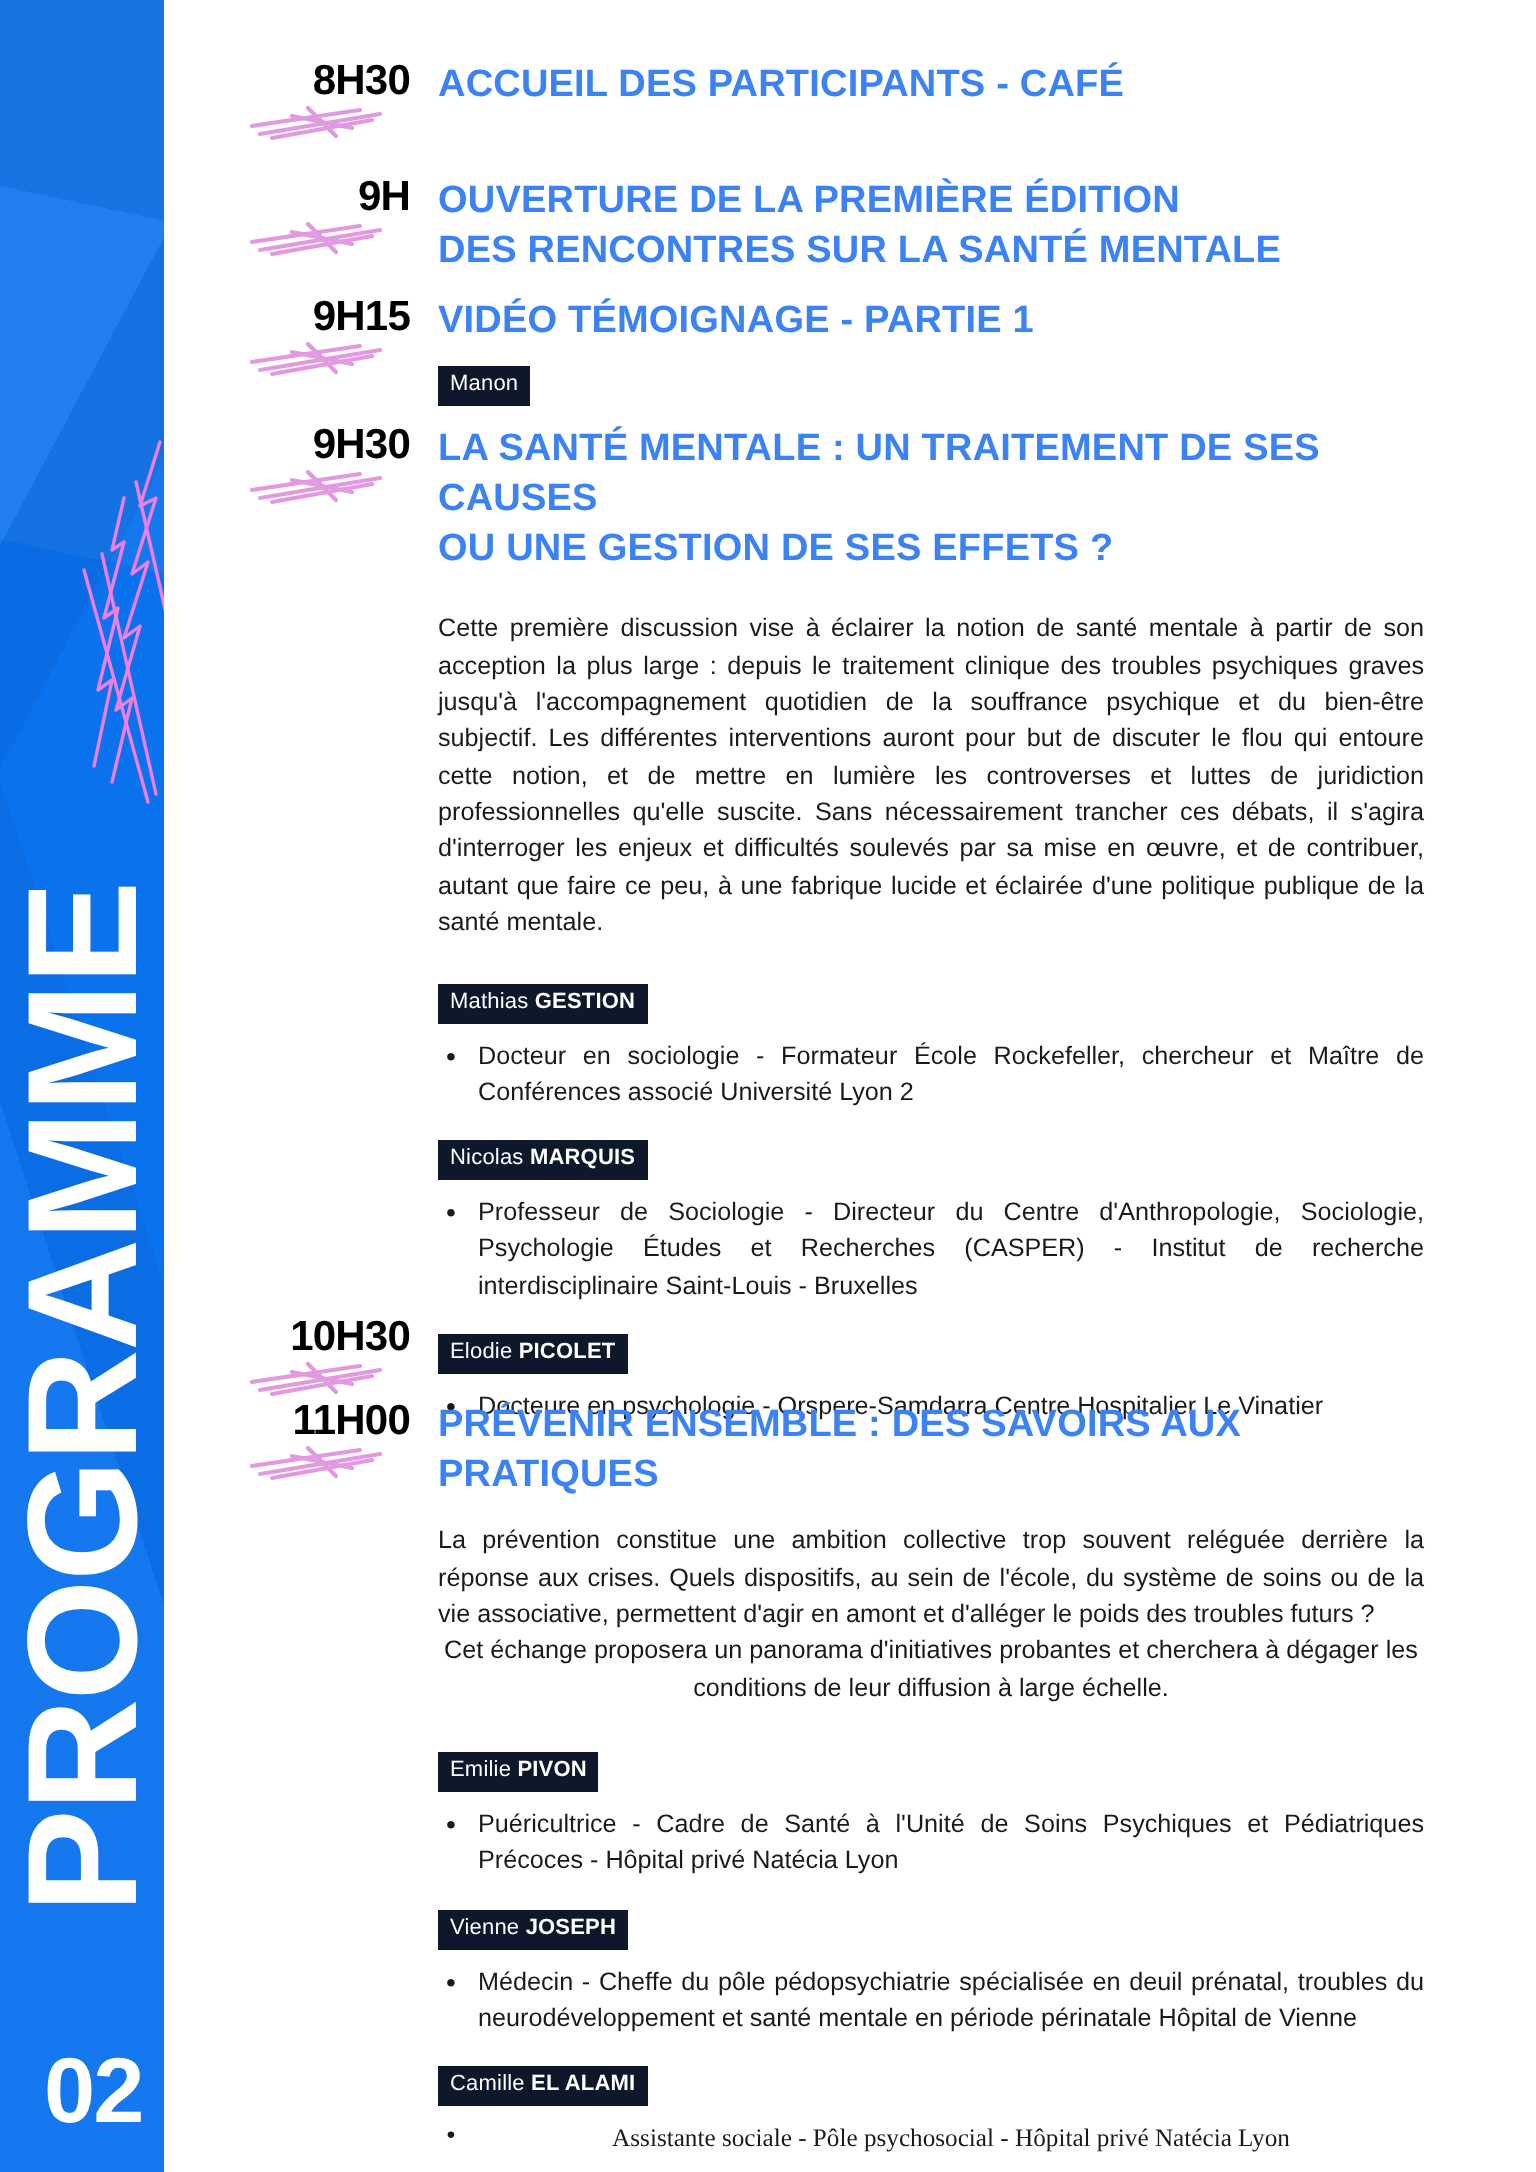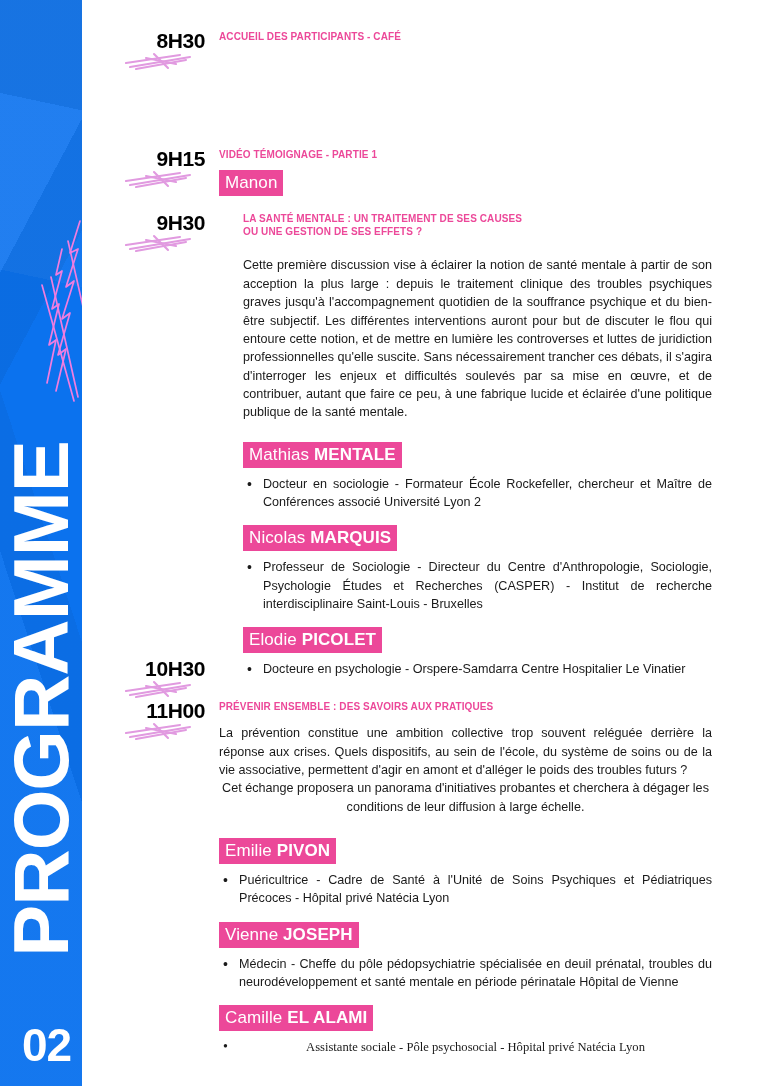--- a/index.html
+++ b/index.html
@@ -106,42 +106,42 @@
     height: 22px;
   }
 
   .body-col {
     flex: 1 1 auto;
     padding-left: 14px;
     padding-right: 56px;
   }
 
   .session-title {
-    color: #ec4899;
-    font-size: 10px;
+    color: #3b82f6;
+    font-size: 19px;
     font-weight: bold;
     letter-spacing: 0.1px;
     line-height: 1.32;
     margin: 0;
     text-transform: uppercase;
   }
 
   .paragraph {
     color: #1a1a1a;
     font-size: 12.6px;
     line-height: 1.46;
     text-align: justify;
     margin: 0;
   }
 
   .badge {
     display: inline-block;
-    background: #ec4899;
+    background: #0f172a;
     color: #ffffff;
-    font-size: 17px;
+    font-size: 11px;
     line-height: 1;
     padding: 4px 6px 5px 6px;
     letter-spacing: 0.1px;
   }
   .badge .bn-first { font-weight: normal; }
   .badge .bn-last  { font-weight: bold; }
 
   .speaker-block { margin-top: 14px; }
   .speaker-lines {
     list-style: none;
@@ -162,21 +162,21 @@
     left: 4px;
     top: -1px;
     font-size: 14px;
     color: #1a1a1a;
   }
 
   
   .r1 { position: absolute; left: 0;  top: 30px;  width: 768px; }
   .r2 { position: absolute; left: 0;  top: 88px;  width: 768px; }
   .r3 { position: absolute; left: 0;  top: 148px; width: 768px; }
-  .r4 { position: absolute; left: 0;  top: 212px; width: 768px; gap: 24px; }
+  .r4 { position: absolute; left: 0;  top: 212px; width: 768px; }
   .r5 { position: absolute; left: 0;  top: 658px; width: 768px; }
   .r6 { position: absolute; left: 0;  top: 700px; width: 768px; }
 
   .sub-badge { margin-top: 9px; }
 </style>
 </head>
 <body>
 
 <div class="sidebar">
   <div class="sidebar-texture"></div>
@@ -208,20 +208,40 @@
           <path d="M26 8 L56 14"></path>
           <path d="M34 4 L48 18"></path>
         </g>
       </svg>
     </div>
     <div class="body-col">
       <h2 class="session-title">ACCUEIL DES PARTICIPANTS - CAFÉ</h2>
     </div>
   </div>
 
+  <div class="row r2">
+    <div class="time-col">
+      <span class="time-label">9H</span>
+      <svg class="scribble" viewBox="0 0 78 22">
+        <g fill="none" stroke="#e19ae0" stroke-width="2.1" stroke-linecap="round">
+          <path d="M6 13 L60 5"></path>
+          <path d="M10 17 L70 7"></path>
+          <path d="M16 19 L66 10"></path>
+          <path d="M26 8 L56 14"></path>
+          <path d="M34 4 L48 18"></path>
+        </g>
+      </svg>
+    </div>
+    <div class="body-col">
+      <h2 class="session-title">
+        <span>OUVERTURE DE LA PREMIÈRE ÉDITION</span><br>
+        <span>DES RENCONTRES SUR LA SANTÉ MENTALE</span>
+      </h2>
+    </div>
+  </div>
 
   <div class="row r3">
     <div class="time-col">
       <span class="time-label">9H15</span>
       <svg class="scribble" viewBox="0 0 78 22">
         <g fill="none" stroke="#e19ae0" stroke-width="2.1" stroke-linecap="round">
           <path d="M6 13 L60 5"></path>
           <path d="M10 17 L70 7"></path>
           <path d="M16 19 L66 10"></path>
           <path d="M26 8 L56 14"></path>
@@ -256,21 +276,21 @@
       <h2 class="session-title">
         <span>LA SANTÉ MENTALE : UN TRAITEMENT DE SES CAUSES</span><br>
         <span>OU UNE GESTION DE SES EFFETS ?</span>
       </h2>
 
       <p class="paragraph" style="margin-top:18px;">Cette première discussion vise à éclairer la notion de santé mentale à partir de son acception la plus large : depuis le traitement clinique des troubles psychiques graves jusqu'à l'accompagnement quotidien de la souffrance psychique et du bien-être subjectif. Les différentes interventions auront pour but de discuter le flou qui entoure cette notion, et de mettre en lumière les controverses et luttes de juridiction professionnelles qu'elle suscite. Sans nécessairement trancher ces débats, il s'agira d'interroger les enjeux et difficultés soulevés par sa mise en œuvre, et de contribuer, autant que faire ce peu, à une fabrique lucide et éclairée d'une politique publique de la santé mentale.</p>
 
       <div class="speaker-block" style="margin-top:20px;">
         <span class="badge">
           <span class="bn-first">Mathias</span>
-          <span class="bn-last">MENTALE</span>
+          <span class="bn-last">GESTION</span>
         </span>
         <ul class="speaker-lines">
           <li>Docteur en sociologie - Formateur École Rockefeller, chercheur et Maître de Conférences associé Université Lyon 2</li>
         </ul>
       </div>
 
       <div class="speaker-block">
         <span class="badge">
           <span class="bn-first">Nicolas</span>
           <span class="bn-last">MARQUIS</span>

